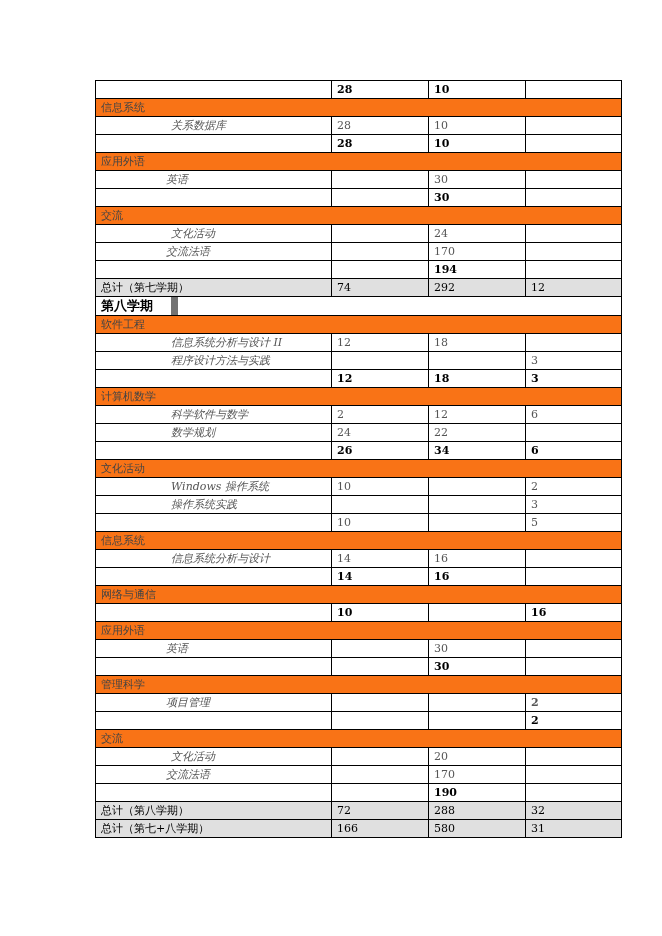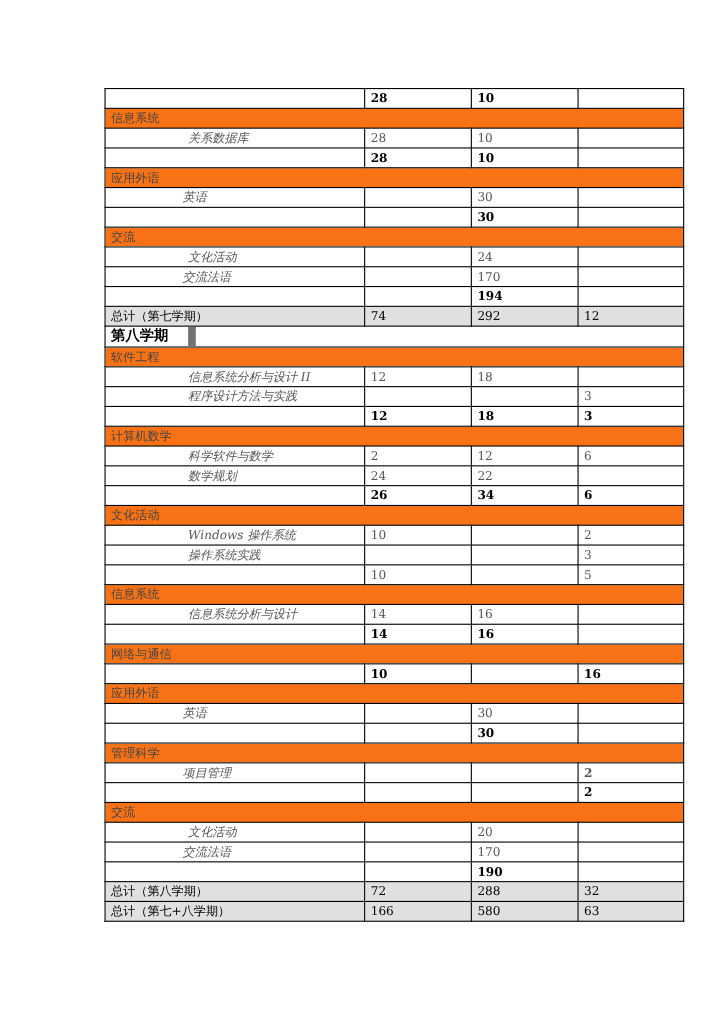--- a/index.html
+++ b/index.html
@@ -257,16 +257,16 @@
     <tr class="total">
       <td>总计（第八学期）</td>
       <td>72</td>
       <td>288</td>
       <td>32</td>
     </tr>
     <tr class="total">
       <td>总计（第七+八学期）</td>
       <td>166</td>
       <td>580</td>
-      <td>63</td>
+      <td>31</td>
     </tr>
   </tbody>
 </table>
 
 </body></html>

